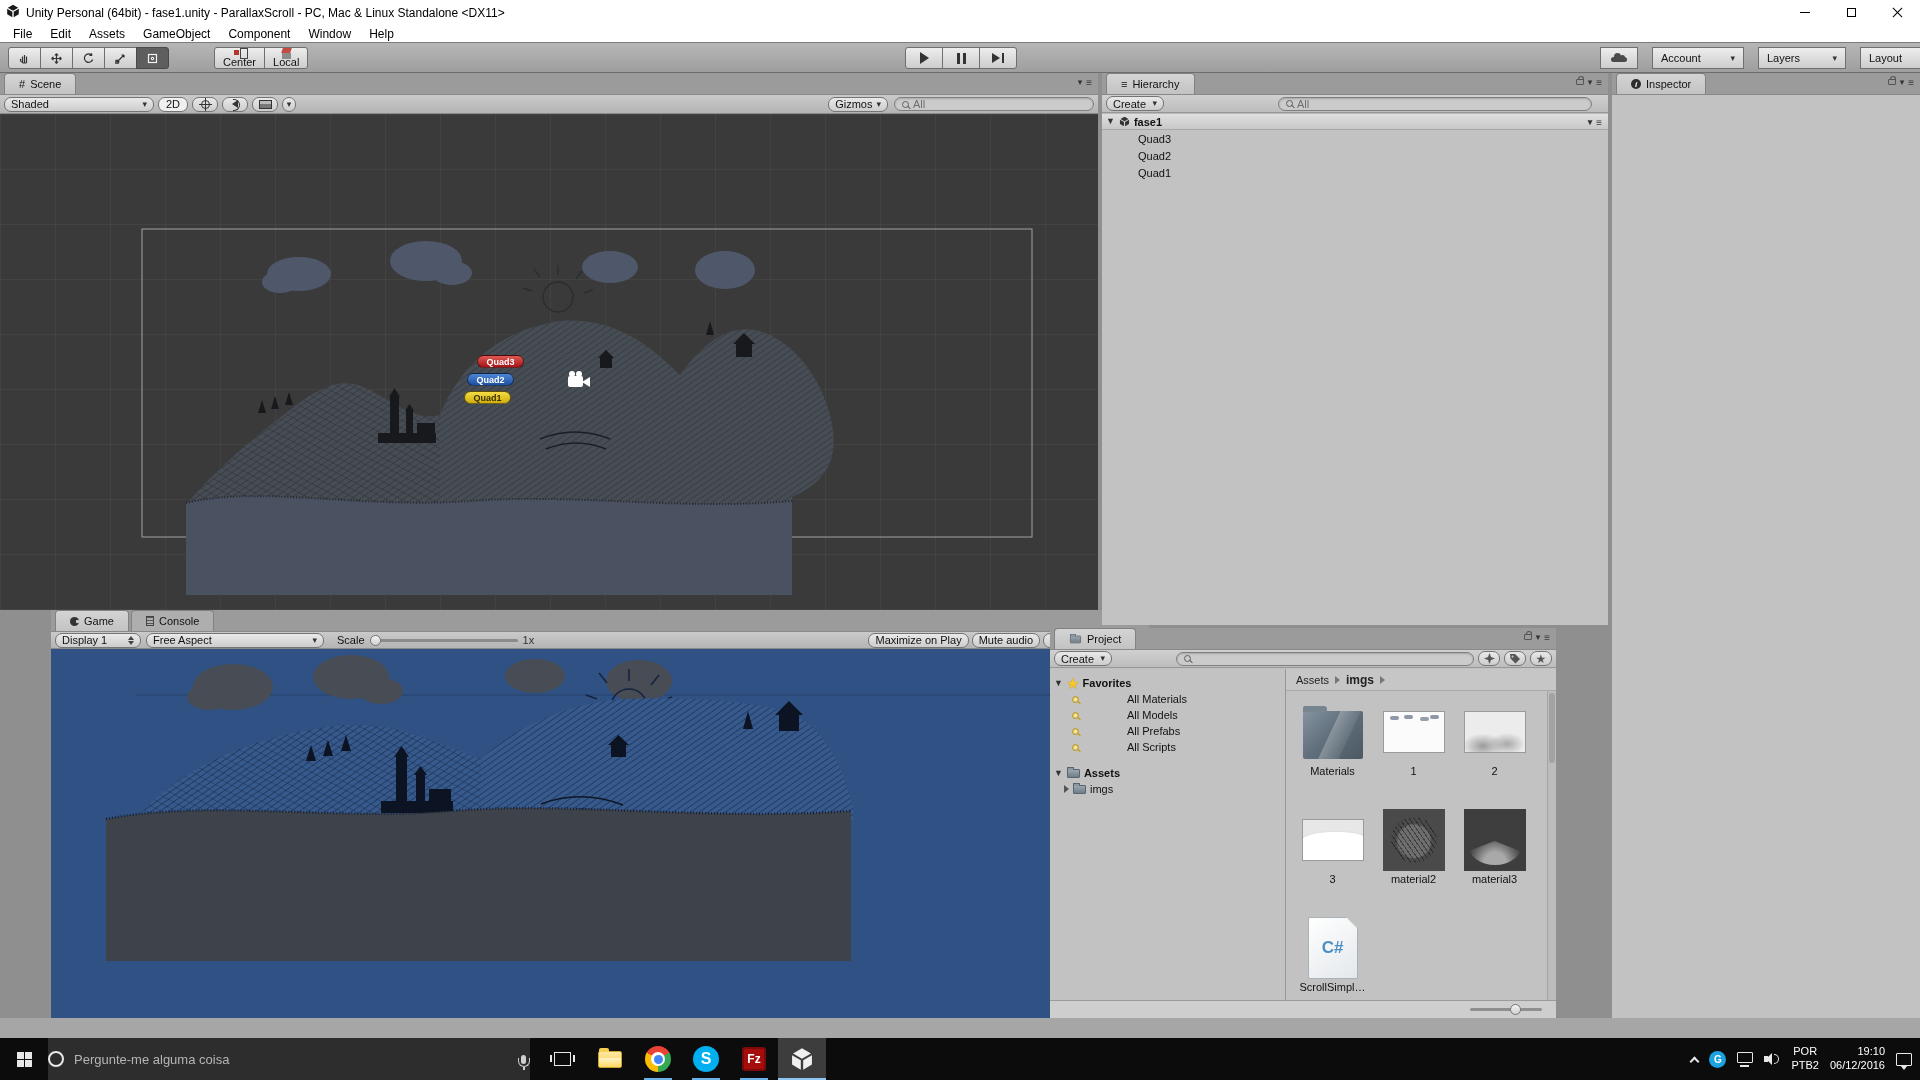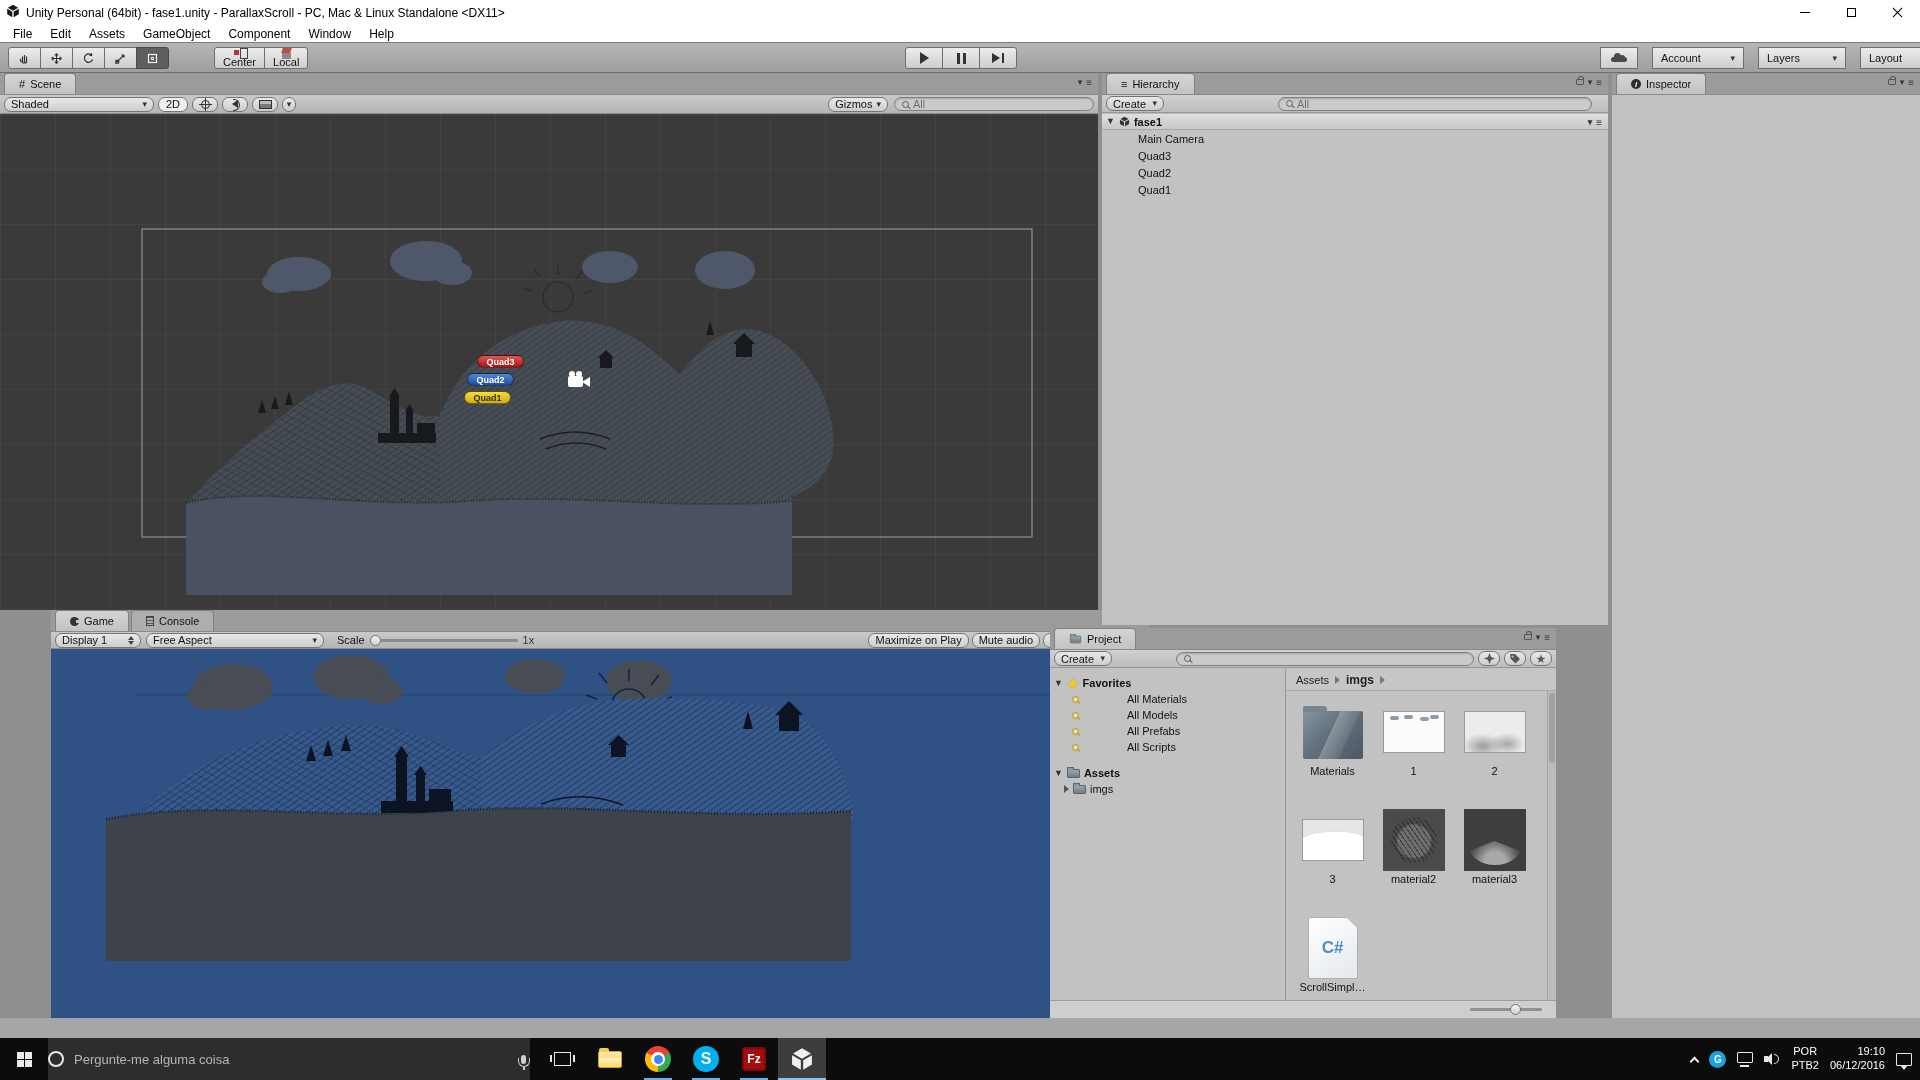--- a/index.html
+++ b/index.html
@@ -550,21 +550,20 @@
             <path d="M12.8 4.8 L7.7 7.7 V13.2 L12.8 10.2 Z"></path>
           </g>
         </svg>
       </span>
     <span>fase1</span>
     <div class="pane-menu" style="top:3px;">
         <span class="caret">▾</span>
         <span>≡</span>
       </div>
   </div>
-  <div class="h-item">Main Camera</div>
   <div class="h-item">Quad3</div>
   <div class="h-item">Quad2</div>
   <div class="h-item">Quad1</div>
 </div>
 
 <div class="abs inspector-panel">
   <div class="tabbar">
     <div class="tab active">
       <span class="info-ico">i</span>
       <span>Inspector</span>

